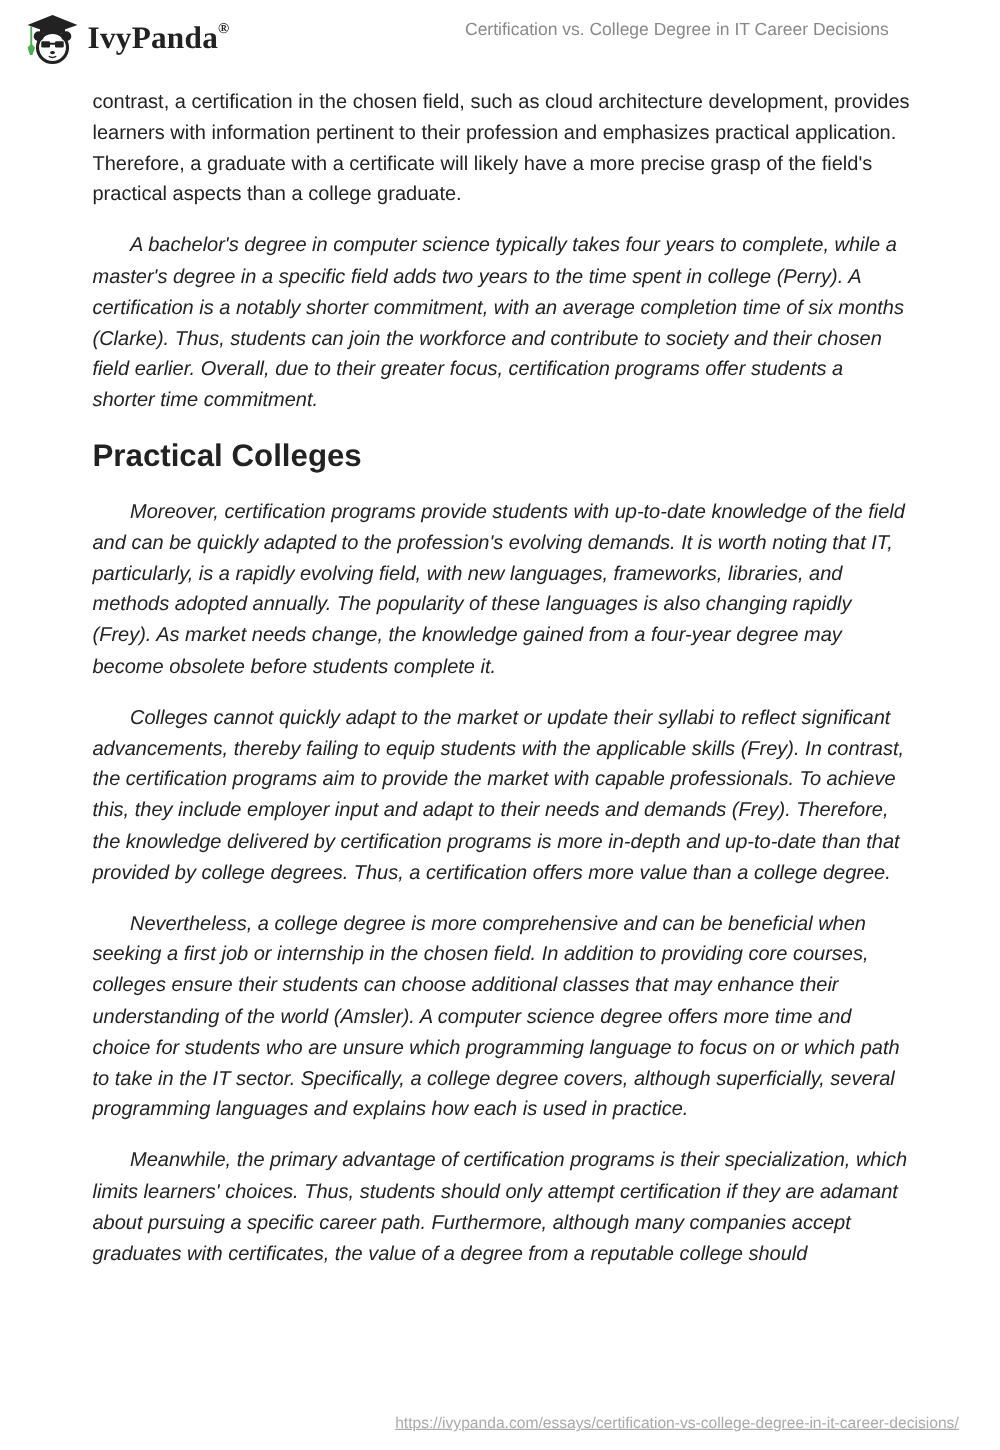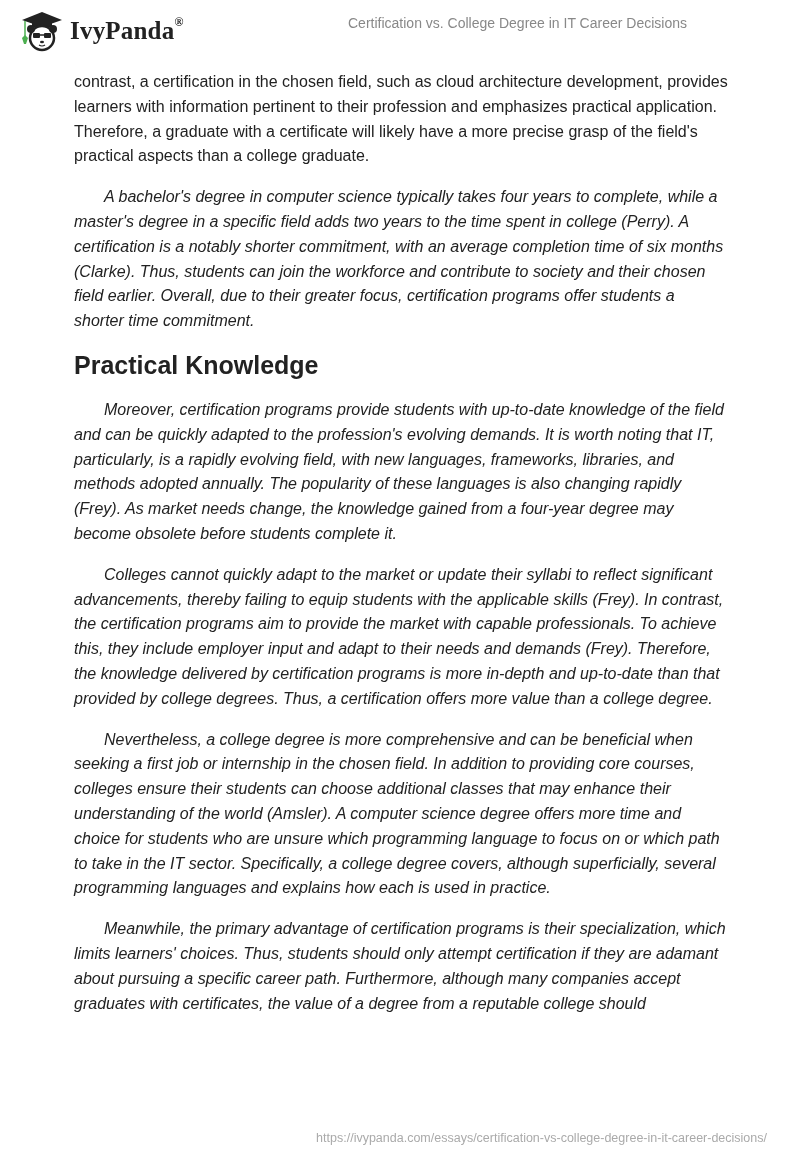--- a/index.html
+++ b/index.html
@@ -1,29 +1,29 @@
 <!DOCTYPE html>
 <html><head>
   <meta charset="utf-8">
   <style>
     html, body { margin: 0; padding: 0; background: #ffffff; }
     body { width: 800px; height: 1160px; position: relative; overflow: hidden;
            font-family: "Liberation Sans", sans-serif; color: #222222; }
-    .header { position: absolute; left: 0; top: 0; width: 720px; height: 50px; }
+    .header { position: absolute; left: 0; top: 0; width: 720px; height: 50px; padding-left: 24px; }
     .logo { position: absolute; left: 18px; top: 10px; display: flex; align-items: center; }
     .logo svg { width: 48px; height: 42px; }
     .logo-text { font-family: "Liberation Serif", serif; font-weight: bold; font-size: 25px;
                  color: #222222; margin-left: 4px; letter-spacing: 0.2px; }
     .logo-text sup { font-size: 12px; vertical-align: top; position: relative; top: -2px; }
     .doc-title { position: absolute; right: 33px; top: 15px; font-size: 14px; color: #888888; }
     .content { position: absolute; left: 74px; top: 70px; width: 656px; }
     .content p { margin: 0 2px 16px 0; font-size: 16px; line-height: 24.8px; color: #222222; }
     .content p.indent { text-indent: 30px; font-style: italic; }
     .content h2 { margin: 14px 0 18px 0; font-size: 25px; font-weight: bold; color: #222222; line-height: 30px; }
-    .footer-url { position: absolute; right: 33px; top: 1131px; font-size: 12.5px; color: #aaaaaa; }
+    .footer-url { position: absolute; right: 33px; top: 1131px; font-size: 12.5px; color: #aaaaaa; text-decoration: underline; }
   </style>
 </head>
 <body>
 
 <div class="header">
   <div class="logo">
     <svg viewBox="0 0 48 42">
       <polygon points="4,10 24,2 44,10 24,17" fill="#222"></polygon>
       <rect x="14" y="11" width="20" height="6" fill="#222"></rect>
       <line x1="7" y1="11" x2="7" y2="28" stroke="#4caf50" stroke-width="1.5"></line>
@@ -38,20 +38,20 @@
       <path d="M21,35 Q24,37 27,35" stroke="#222" stroke-width="1.2" fill="none"></path>
     </svg>
     <span class="logo-text"><span>IvyPanda</span><sup>®</sup></span>
   </div>
   <div class="doc-title">Certification vs. College Degree in IT Career Decisions</div>
 </div>
 
 <div class="content">
   <p>contrast, a certification in the chosen field, such as cloud architecture development, provides learners with information pertinent to their profession and emphasizes practical application. Therefore, a graduate with a certificate will likely have a more precise grasp of the field's practical aspects than a college graduate.</p>
   <p class="indent">A bachelor's degree in computer science typically takes four years to complete, while a master's degree in a specific field adds two years to the time spent in college (Perry). A certification is a notably shorter commitment, with an average completion time of six months (Clarke). Thus, students can join the workforce and contribute to society and their chosen field earlier. Overall, due to their greater focus, certification programs offer students a shorter time commitment.</p>
-  <h2>Practical Knowledge</h2>
+  <h2>Practical Colleges</h2>
   <p class="indent">Moreover, certification programs provide students with up-to-date knowledge of the field and can be quickly adapted to the profession's evolving demands. It is worth noting that IT, particularly, is a rapidly evolving field, with new languages, frameworks, libraries, and methods adopted annually. The popularity of these languages is also changing rapidly (Frey). As market needs change, the knowledge gained from a four-year degree may become obsolete before students complete it.</p>
   <p class="indent">Colleges cannot quickly adapt to the market or update their syllabi to reflect significant advancements, thereby failing to equip students with the applicable skills (Frey). In contrast, the certification programs aim to provide the market with capable professionals. To achieve this, they include employer input and adapt to their needs and demands (Frey). Therefore, the knowledge delivered by certification programs is more in-depth and up-to-date than that provided by college degrees. Thus, a certification offers more value than a college degree.</p>
   <p class="indent">Nevertheless, a college degree is more comprehensive and can be beneficial when seeking a first job or internship in the chosen field. In addition to providing core courses, colleges ensure their students can choose additional classes that may enhance their understanding of the world (Amsler). A computer science degree offers more time and choice for students who are unsure which programming language to focus on or which path to take in the IT sector. Specifically, a college degree covers, although superficially, several programming languages and explains how each is used in practice.</p>
   <p class="indent">Meanwhile, the primary advantage of certification programs is their specialization, which limits learners' choices. Thus, students should only attempt certification if they are adamant about pursuing a specific career path. Furthermore, although many companies accept graduates with certificates, the value of a degree from a reputable college should</p>
 </div>
 
 <div class="footer-url">https://ivypanda.com/essays/certification-vs-college-degree-in-it-career-decisions/</div>
 
 </body></html>

